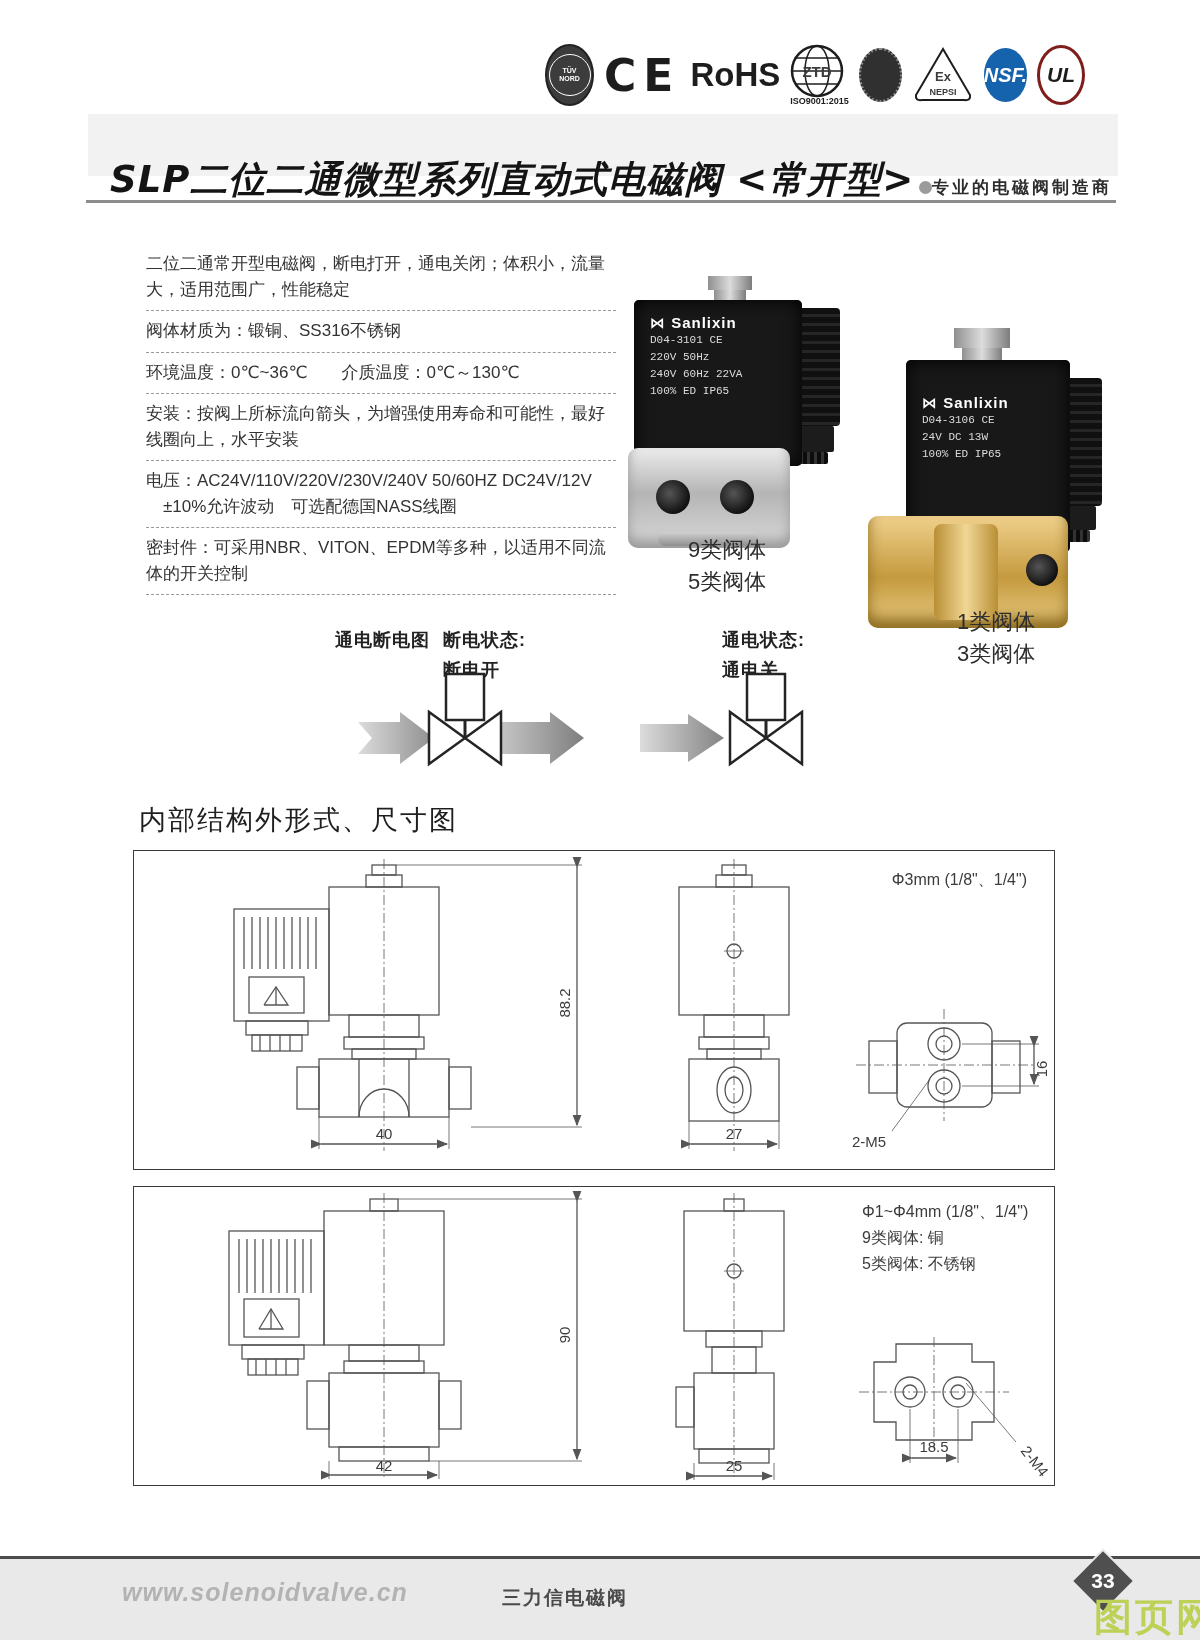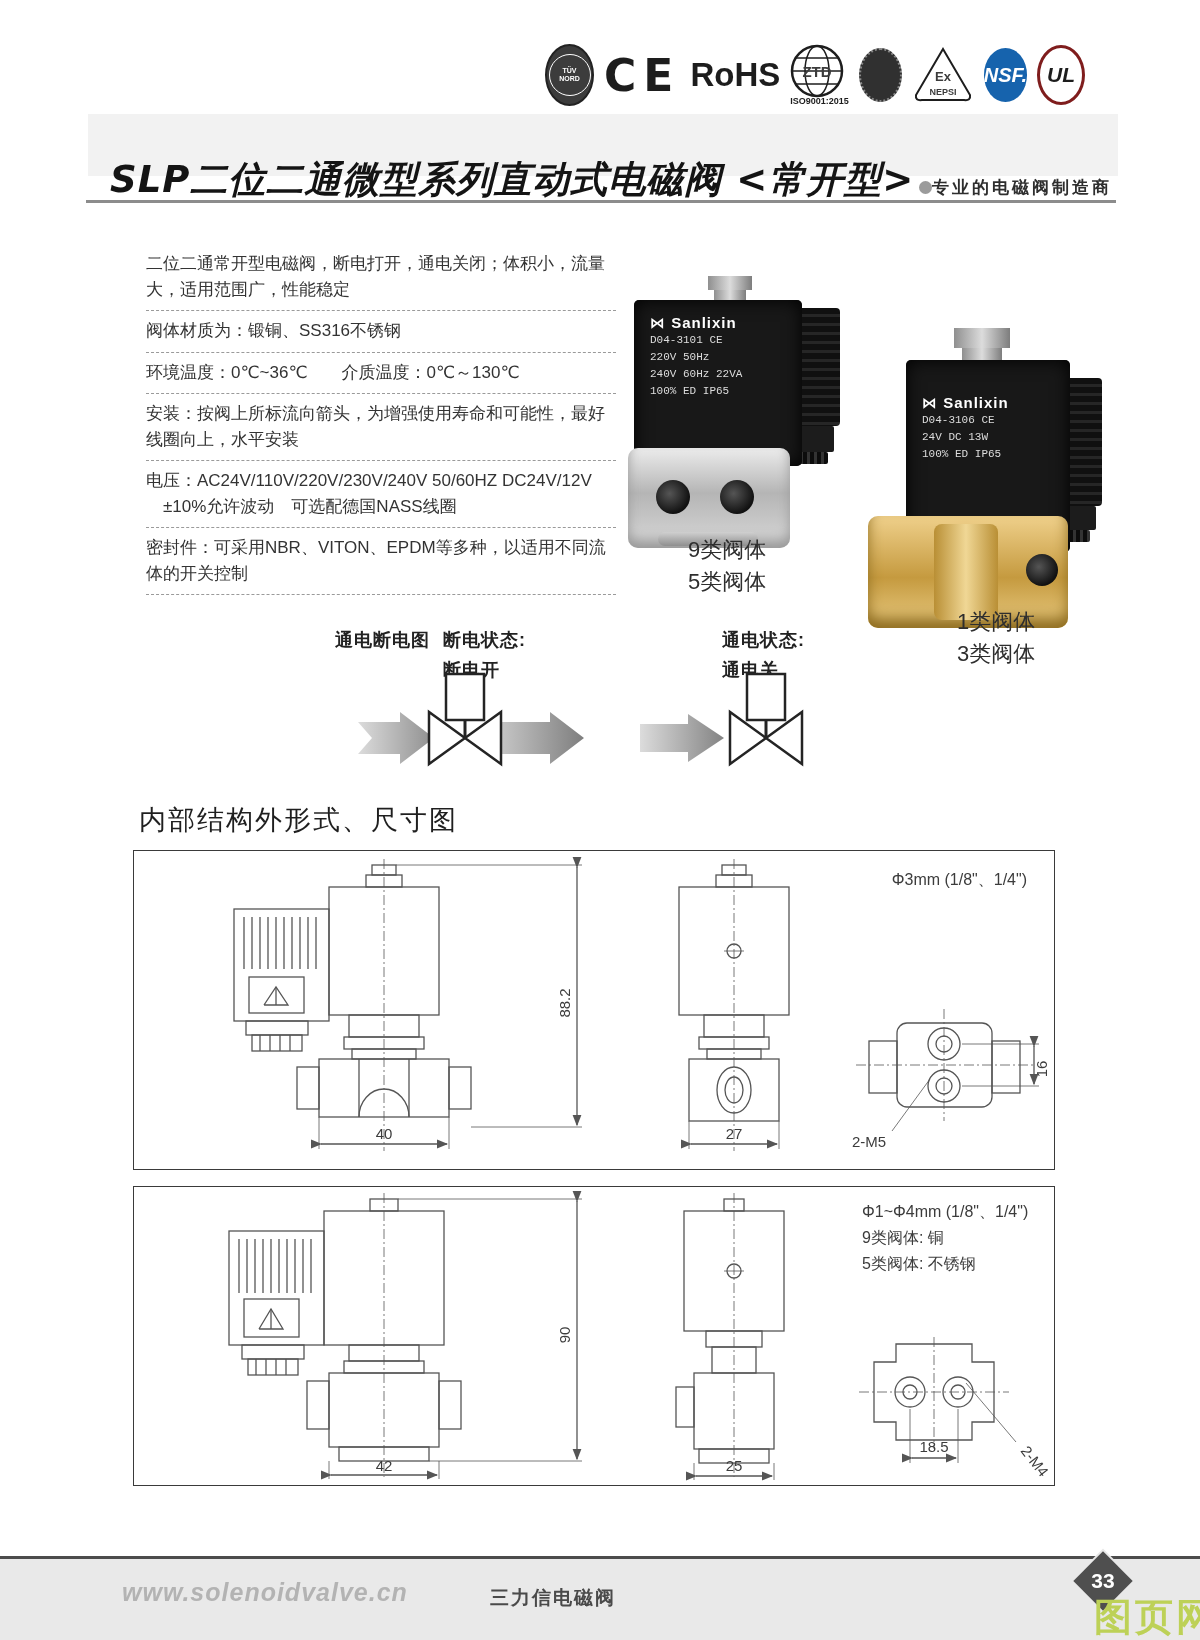--- a/index.html
+++ b/index.html
@@ -56,21 +56,21 @@
   
   .section-title{position:absolute;left:132px;top:780px;font-size:27px;font-weight:500;color:#1f1f1f;letter-spacing:2px;margin-left:7px;}
   .dimbox{position:absolute;left:133px;width:920px;border:1.5px solid #3a3a3a;background:#fff;}
   .dimbox svg{display:block;}
   svg text{font-family:"Liberation Sans","DejaVu Sans",sans-serif;fill:#3c3c3c;}
 
   
   .footer-line{position:absolute;left:0;top:1556px;width:1200px;height:3px;background:#4c4c4c;}
   .footer-bg{position:absolute;left:0;top:1559px;width:1200px;height:81px;background:#e9e9e9;}
   .footer-url{position:absolute;left:122px;top:1578px;font-size:25px;font-weight:bold;font-style:italic;color:#b3b3b3;letter-spacing:1px;}
-  .footer-brand{position:absolute;left:490px;top:1585px;font-size:19px;font-weight:bold;color:#4a4a4a;letter-spacing:2px;}
+  .footer-brand{position:absolute;left:502px;top:1585px;font-size:19px;font-weight:bold;color:#4a4a4a;letter-spacing:2px;}
   .page-diamond{position:absolute;left:1082px;top:1560px;width:42px;height:42px;background:#4f4f4f;transform:rotate(45deg);box-shadow:0 0 0 2px #e9e9e9;}
   .page-diamond span{display:block;transform:rotate(-45deg);color:#fff;font-size:21px;font-weight:bold;text-align:center;line-height:42px;}
   .watermark{position:absolute;left:1094px;top:1592px;font-size:38px;font-weight:bold;color:#bdd157;white-space:nowrap;letter-spacing:3px;}
 </style>
 </head>
 <body>
 
 <div class="page">
 
   <div class="logos">

